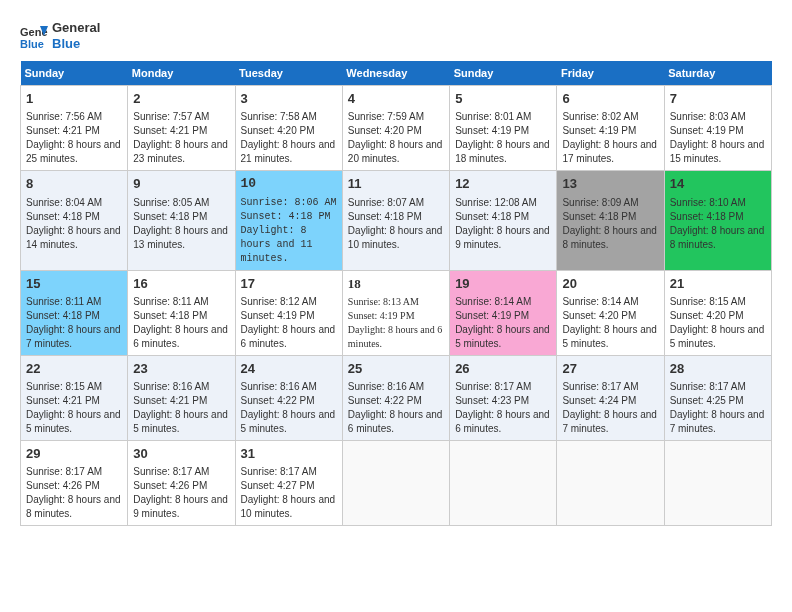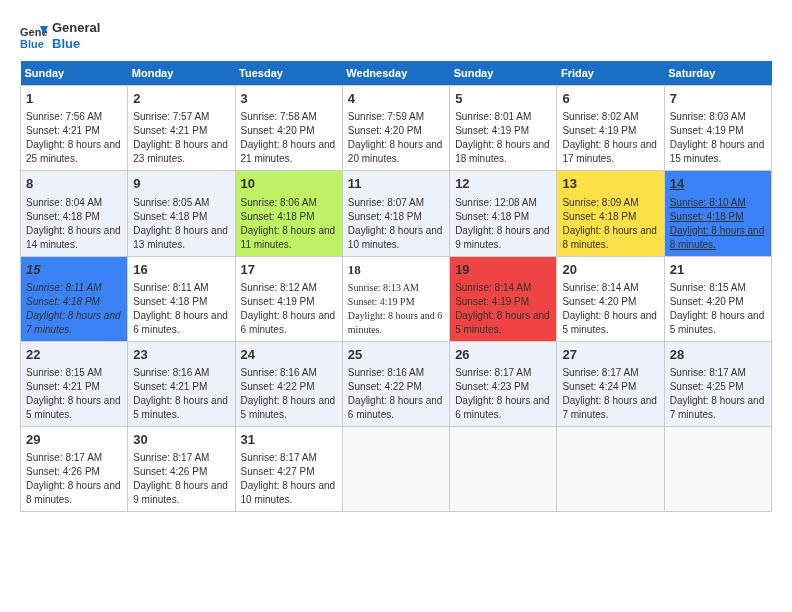--- a/index.html
+++ b/index.html
@@ -117,32 +117,32 @@
         <td style="background-color: rgb(255, 255, 255);"><span class="day-num">2</span><span>Sunrise: 7:57 AM</span><br><span>Sunset: 4:21 PM</span><br><span>Daylight: 8 hours and 23 minutes.</span></td>
         <td style="background-color: rgb(255, 255, 255);"><span class="day-num">3</span><span>Sunrise: 7:58 AM</span><br><span>Sunset: 4:20 PM</span><br><span>Daylight: 8 hours and 21 minutes.</span></td>
         <td style="background-color: rgb(255, 255, 255);"><span class="day-num">4</span><span>Sunrise: 7:59 AM</span><br><span>Sunset: 4:20 PM</span><br><span>Daylight: 8 hours and 20 minutes.</span></td>
         <td style="background-color: rgb(255, 255, 255);"><span class="day-num">5</span><span>Sunrise: 8:01 AM</span><br><span>Sunset: 4:19 PM</span><br><span>Daylight: 8 hours and 18 minutes.</span></td>
         <td style="background-color: rgb(255, 255, 255);"><span class="day-num">6</span><span>Sunrise: 8:02 AM</span><br><span>Sunset: 4:19 PM</span><br><span>Daylight: 8 hours and 17 minutes.</span></td>
         <td style="background-color: rgb(255, 255, 255);"><span class="day-num">7</span><span>Sunrise: 8:03 AM</span><br><span>Sunset: 4:19 PM</span><br><span>Daylight: 8 hours and 15 minutes.</span></td>
       </tr>
       <tr>
         <td style="background-color: rgb(237, 242, 249);"><span class="day-num">8</span><span>Sunrise: 8:04 AM</span><br><span>Sunset: 4:18 PM</span><br><span>Daylight: 8 hours and 14 minutes.</span></td>
         <td style="background-color: rgb(237, 242, 249);"><span class="day-num">9</span><span>Sunrise: 8:05 AM</span><br><span>Sunset: 4:18 PM</span><br><span>Daylight: 8 hours and 13 minutes.</span></td>
-        <td style="background-color: #bef264;"><span class="day-num">10</span><span>Sunrise: 8:06 AM</span><br><span>Sunset: 4:18 PM</span><br><span>Daylight: 8 hours and 11 minutes.</span></td>
+        <td style="background-color: #7dd3fc; font-family: Liberation Mono, monospace;"><span class="day-num">10</span><span>Sunrise: 8:06 AM</span><br><span>Sunset: 4:18 PM</span><br><span>Daylight: 8 hours and 11 minutes.</span></td>
         <td style="background-color: rgb(237, 242, 249);"><span class="day-num">11</span><span>Sunrise: 8:07 AM</span><br><span>Sunset: 4:18 PM</span><br><span>Daylight: 8 hours and 10 minutes.</span></td>
         <td style="background-color: rgb(237, 242, 249);"><span class="day-num">12</span><span>Sunrise: 12:08 AM</span><br><span>Sunset: 4:18 PM</span><br><span>Daylight: 8 hours and 9 minutes.</span></td>
-        <td style="background-color: #fde047;"><span class="day-num">13</span><span>Sunrise: 8:09 AM</span><br><span>Sunset: 4:18 PM</span><br><span>Daylight: 8 hours and 8 minutes.</span></td>
-        <td style="background-color: #3b82f6; text-decoration: underline;"><span class="day-num">14</span><span>Sunrise: 8:10 AM</span><br><span>Sunset: 4:18 PM</span><br><span>Daylight: 8 hours and 8 minutes.</span></td>
+        <td style="background-color: #a3a3a3;"><span class="day-num">13</span><span>Sunrise: 8:09 AM</span><br><span>Sunset: 4:18 PM</span><br><span>Daylight: 8 hours and 8 minutes.</span></td>
+        <td style="background-color: #22c55e;"><span class="day-num">14</span><span>Sunrise: 8:10 AM</span><br><span>Sunset: 4:18 PM</span><br><span>Daylight: 8 hours and 8 minutes.</span></td>
       </tr>
       <tr>
-        <td style="background-color: #3b82f6; font-style: italic;"><span class="day-num">15</span><span>Sunrise: 8:11 AM</span><br><span>Sunset: 4:18 PM</span><br><span>Daylight: 8 hours and 7 minutes.</span></td>
+        <td style="background-color: #7dd3fc;"><span class="day-num">15</span><span>Sunrise: 8:11 AM</span><br><span>Sunset: 4:18 PM</span><br><span>Daylight: 8 hours and 7 minutes.</span></td>
         <td style="background-color: rgb(255, 255, 255); margin-top: 22px;"><span class="day-num">16</span><span>Sunrise: 8:11 AM</span><br><span>Sunset: 4:18 PM</span><br><span>Daylight: 8 hours and 6 minutes.</span></td>
         <td style="background-color: rgb(255, 255, 255);"><span class="day-num">17</span><span>Sunrise: 8:12 AM</span><br><span>Sunset: 4:19 PM</span><br><span>Daylight: 8 hours and 6 minutes.</span></td>
         <td style="background-color: rgb(255, 255, 255); font-family: Liberation Serif, serif;"><span class="day-num">18</span><span>Sunrise: 8:13 AM</span><br><span>Sunset: 4:19 PM</span><br><span>Daylight: 8 hours and 6 minutes.</span></td>
-        <td style="background-color: #ef4444;"><span class="day-num">19</span><span>Sunrise: 8:14 AM</span><br><span>Sunset: 4:19 PM</span><br><span>Daylight: 8 hours and 5 minutes.</span></td>
+        <td style="background-color: #f9a8d4;"><span class="day-num">19</span><span>Sunrise: 8:14 AM</span><br><span>Sunset: 4:19 PM</span><br><span>Daylight: 8 hours and 5 minutes.</span></td>
         <td style="background-color: rgb(255, 255, 255); margin-top: 20px;"><span class="day-num">20</span><span>Sunrise: 8:14 AM</span><br><span>Sunset: 4:20 PM</span><br><span>Daylight: 8 hours and 5 minutes.</span></td>
         <td style="background-color: rgb(255, 255, 255); margin-left: 24px;"><span class="day-num">21</span><span>Sunrise: 8:15 AM</span><br><span>Sunset: 4:20 PM</span><br><span>Daylight: 8 hours and 5 minutes.</span></td>
       </tr>
       <tr>
         <td style="background-color: rgb(237, 242, 249);"><span class="day-num">22</span><span>Sunrise: 8:15 AM</span><br><span>Sunset: 4:21 PM</span><br><span>Daylight: 8 hours and 5 minutes.</span></td>
         <td style="background-color: rgb(237, 242, 249);"><span class="day-num">23</span><span>Sunrise: 8:16 AM</span><br><span>Sunset: 4:21 PM</span><br><span>Daylight: 8 hours and 5 minutes.</span></td>
         <td style="background-color: rgb(237, 242, 249); margin-left: 32px;"><span class="day-num">24</span><span>Sunrise: 8:16 AM</span><br><span>Sunset: 4:22 PM</span><br><span>Daylight: 8 hours and 5 minutes.</span></td>
         <td style="background-color: rgb(237, 242, 249); margin-top: 41px;"><span class="day-num">25</span><span>Sunrise: 8:16 AM</span><br><span>Sunset: 4:22 PM</span><br><span>Daylight: 8 hours and 6 minutes.</span></td>
         <td style="background-color: rgb(237, 242, 249);"><span class="day-num">26</span><span>Sunrise: 8:17 AM</span><br><span>Sunset: 4:23 PM</span><br><span>Daylight: 8 hours and 6 minutes.</span></td>
         <td style="background-color: rgb(237, 242, 249);"><span class="day-num">27</span><span>Sunrise: 8:17 AM</span><br><span>Sunset: 4:24 PM</span><br><span>Daylight: 8 hours and 7 minutes.</span></td>

